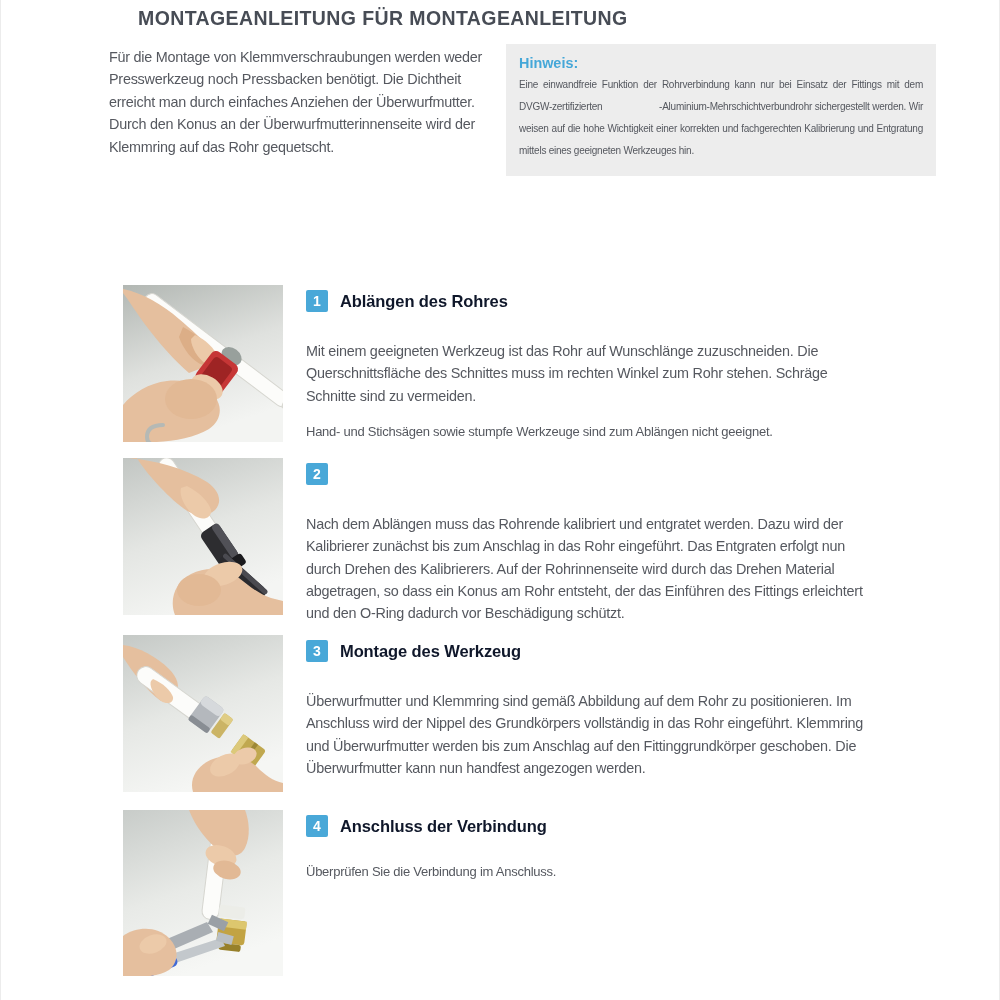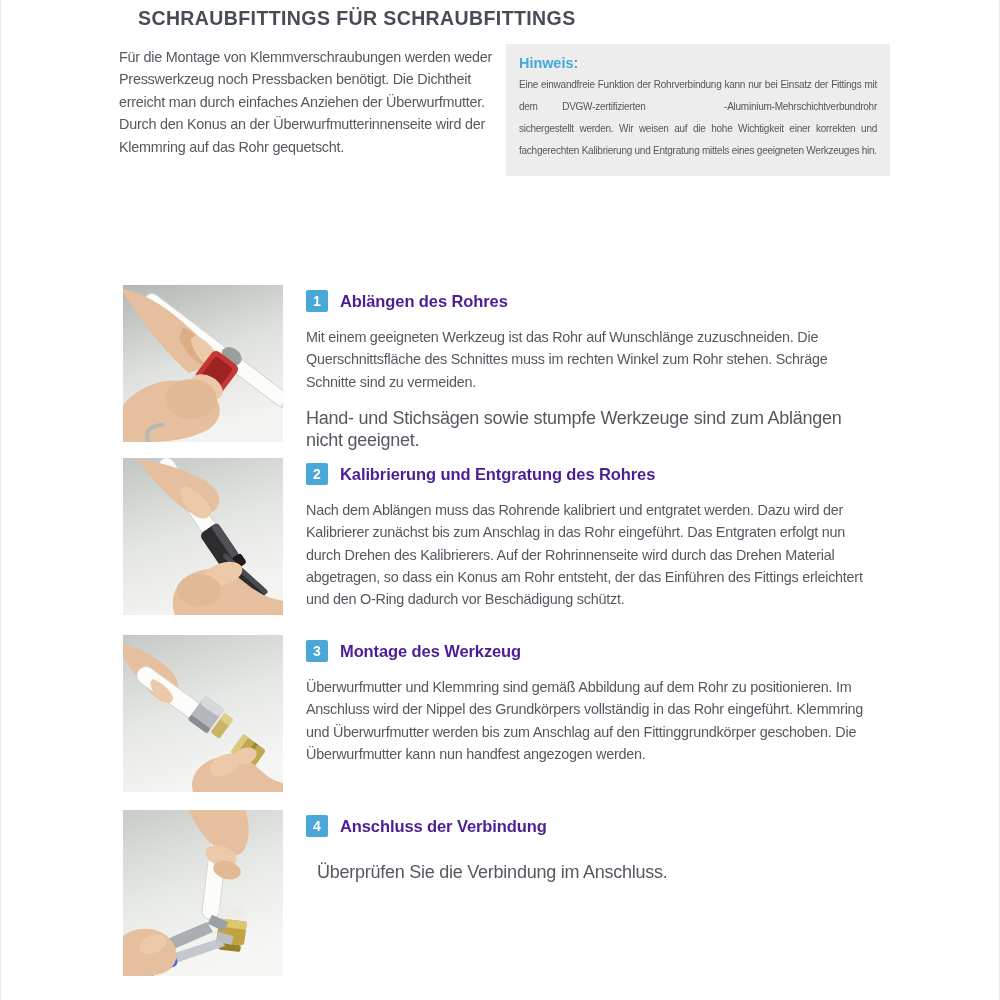--- a/index.html
+++ b/index.html
@@ -11,56 +11,56 @@
   .page {
     position:absolute; inset:0; background:#fff;
     border-left:1px solid #ececec; border-right:1px solid #ececec;
   }
   .title {
     position:absolute; left:137px; top:7px;
     font-size:19.5px; font-weight:700; letter-spacing:.4px;
     color:#474c55; white-space:nowrap;
   }
   .intro {
-    position:absolute; left:118px; top:46px; width:382px;
+    position:absolute; left:108px; top:46px; width:382px;
     font-size:14.4px; line-height:22.4px; letter-spacing:-.25px;
   }
   .note {
-    position:absolute; left:505px; top:44px; width:384px;
+    position:absolute; left:505px; top:44px; width:430px;
     background:#ededed; padding:9px 13px 14px 13px;
   }
   .note-label { color:#45a7d8; font-weight:700; font-size:14.4px; line-height:21px; }
   .note-text  { font-size:10px; line-height:22px; letter-spacing:-.25px; text-align:justify; }
   .brand-gap  { display:inline-block; width:54px; height:1px; }
   .step  { position:absolute; left:0; width:1000px; height:172px; }
   .s1 { top:285px; } .s2 { top:458px; } .s3 { top:635px; } .s4 { top:810px; }
   .photo {
     position:absolute; left:122px; top:0; width:160px; height:157px;
     overflow:hidden;
   }
   .s4 .photo { height:166px; }
   .photo svg { display:block; width:100%; height:100%; }
   .stext { position:absolute; left:305px; top:0; width:572px; }
   .shead { display:flex; align-items:center; gap:12px; margin-top:5px; }
   .badge {
     width:22px; height:22px; flex:0 0 22px; background:#49a8d8; color:#fff;
     font-weight:700; font-size:14px; display:flex; align-items:center;
     justify-content:center; border-radius:2px;
   }
-  .stitle { color:#4c1d95; font-weight:700; font-size:16.5px; letter-spacing:-.1px; white-space:nowrap;text-align:center; }
-  .sbody { margin-top:14px; font-size:14.4px; line-height:22.3px; letter-spacing:-.25px; }
-  .sextra { margin-top:14px; font-size:18px; line-height:22.3px; letter-spacing:-.25px; }
-  .s4 .sextra { margin-top:24px;margin-left:11px; }
+  .stitle { color:#0f172a; font-weight:700; font-size:16.5px; letter-spacing:-.1px; white-space:nowrap;text-align:center; }
+  .sbody { margin-top:28px; font-size:14.4px; line-height:22.3px; letter-spacing:-.25px; }
+  .sextra { margin-top:14px; font-size:13px; line-height:22.3px; letter-spacing:-.25px; }
+  .s4 .sextra { margin-top:24px; }
 </style>
 </head>
 <body>
 
 <div class="page">
 
-  <h1 class="title">SCHRAUBFITTINGS FÜR SCHRAUBFITTINGS</h1>
+  <h1 class="title">MONTAGEANLEITUNG FÜR MONTAGEANLEITUNG</h1>
 
   <p class="intro">Für die Montage von Klemmverschraubungen werden weder Presswerkzeug noch Pressbacken benötigt. Die Dichtheit erreicht man durch einfaches Anziehen der Überwurfmutter. Durch den Konus an der Überwurfmutterinnenseite wird der Klemmring auf das Rohr gequetscht.</p>
 
   <div class="note">
     <div class="note-label">Hinweis:</div>
     <div class="note-text"><span>Eine einwandfreie Funktion der Rohrverbindung kann nur bei Einsatz der Fittings mit dem DVGW-zertifizierten</span> <span class="brand-gap"></span><span>-Aluminium-Mehrschichtverbundrohr sichergestellt werden. Wir weisen auf die hohe Wichtigkeit einer korrekten und fachgerechten Kalibrierung und Entgratung mittels eines geeigneten Werkzeuges hin.</span></div>
   </div>
 
   <div class="step s1">
     <div class="photo">
@@ -128,21 +128,20 @@
           <rect x="-30" y="-7" width="58" height="5" rx="2.5" fill="#4a4a50"></rect>
         </g>
         <path d="M160,157 L52,157 C46,142 52,124 68,116 C84,108 104,110 116,120 C126,128 136,136 148,140 L160,143 Z" fill="#e5bf9e"></path>
         <ellipse cx="100" cy="116" rx="20" ry="11" fill="#eccaa9" transform="rotate(-18 100 116)"></ellipse>
         <ellipse cx="76" cy="132" rx="22" ry="16" fill="#e2b995"></ellipse>
       </svg>
     </div>
     <div class="stext">
       <div class="shead">
         <span class="badge">2</span>
-        <span class="stitle">Kalibrierung und Entgratung des Rohres</span>
       </div>
       <p class="sbody">Nach dem Ablängen muss das Rohrende kalibriert und entgratet werden. Dazu wird der Kalibrierer zunächst bis zum Anschlag in das Rohr eingeführt. Das Entgraten erfolgt nun durch Drehen des Kalibrierers. Auf der Rohrinnenseite wird durch das Drehen Material abgetragen, so dass ein Konus am Rohr entsteht, der das Einführen des Fittings erleichtert und den O-Ring dadurch vor Beschädigung schützt.</p>
     </div>
   </div>
 
   <div class="step s3">
     <div class="photo">
       <svg viewBox="0 0 160 157" preserveAspectRatio="none">
         <defs>
           <linearGradient id="pg3" x1="0" y1="0" x2="0.35" y2="1">

